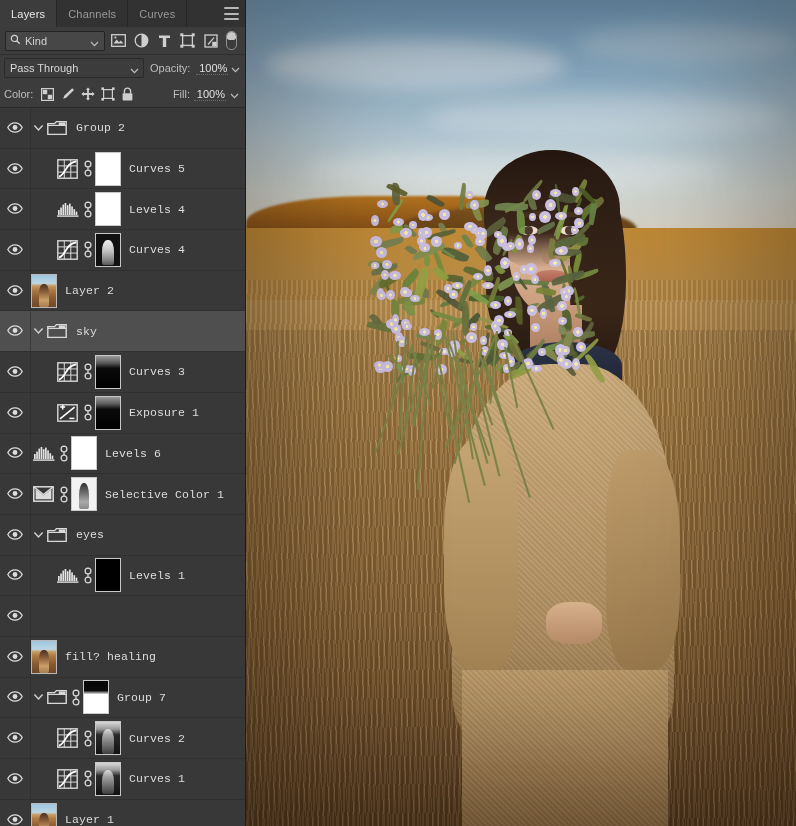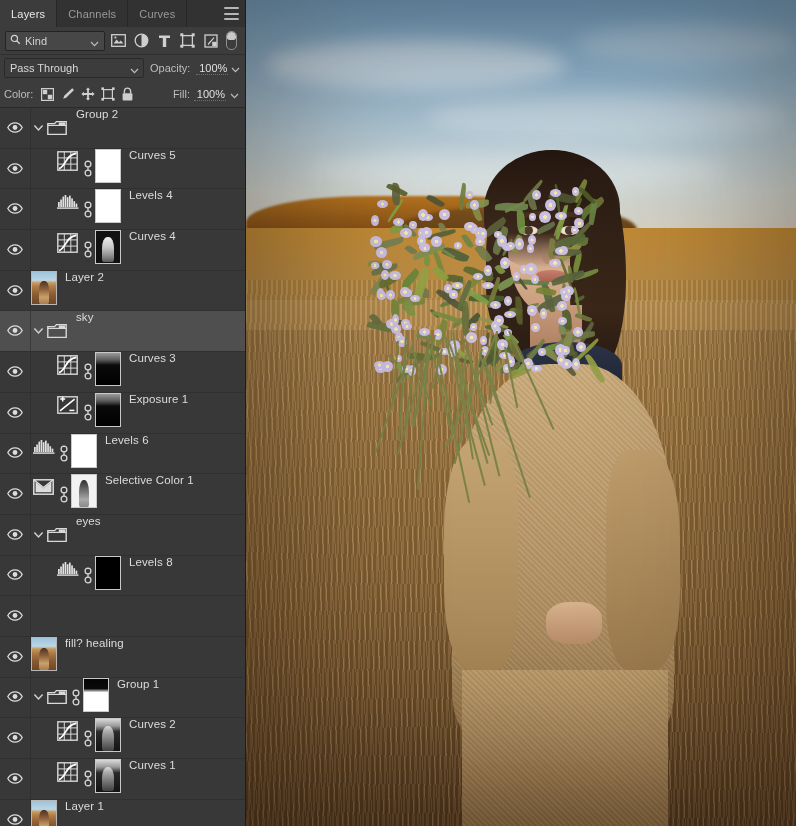--- a/index.html
+++ b/index.html
@@ -94,21 +94,21 @@
   .row{
     height:39.7px;display:flex;align-items:center;
     border-bottom:1px solid #303030;background:#383838;position:relative;
   }
   .row.selected{background:#4f4f4f;}
   .eyecell{
     width:30px;height:100%;display:flex;align-items:center;justify-content:center;
     border-right:1px solid #303030;flex:0 0 30px;
   }
   .row.selected .eyecell{border-right:1px solid #3a3a3a;}
-  .content{display:flex;height:100%;flex:1;min-width:0;}
+  .content{display:flex;align-items:center;height:100%;flex:1;min-width:0;font-family:Liberation Mono, monospace;}
 
   .chev{width:15px;display:flex;align-items:center;justify-content:center;flex:0 0 15px;}
   .folder{width:22px;display:flex;align-items:center;justify-content:center;flex:0 0 22px;}
 
   .adjicon{
     width:25px;height:25px;display:flex;align-items:center;justify-content:center;
     flex:0 0 25px;
   }
   .thumb{
     width:26px;height:34px;flex:0 0 26px;position:relative;
@@ -746,21 +746,21 @@
             <div class="link">
               <svg width="10" height="17" viewBox="0 0 10 17">
                 <path d="M5 1.1 a2.9 2.9 0 0 1 0 5.8 a2.9 2.9 0 0 1 0 -5.8 Z" fill="none" stroke="#d7d7d7" stroke-width="1.3"></path>
                 <path d="M5 10.1 a2.9 2.9 0 0 1 0 5.8 a2.9 2.9 0 0 1 0 -5.8 Z" fill="none" stroke="#d7d7d7" stroke-width="1.3"></path>
                 <path d="M5 6.9 V10.1" stroke="#d7d7d7" stroke-width="1.3"></path>
               </svg>
             </div>
             <div class="mask">
               <div style="position:absolute;inset:0;background:#000"></div>
             </div>
-            <div class="name">Levels 8</div>
+            <div class="name">Levels 1</div>
           </div>
         </div>
         <div class="row">
           <div class="eyecell">
             <span><svg width="16" height="11" viewBox="0 0 16 11">
                 <path d="M8 .8 C3.4 .8 .8 5.5 .8 5.5 S3.4 10.2 8 10.2 S15.2 5.5 15.2 5.5 S12.6 .8 8 .8 Z" fill="none" stroke="#dcdcdc" stroke-width="1.3"></path>
                 <circle cx="8" cy="5.5" r="2.4" fill="#dcdcdc"></circle>
               </svg></span>
           </div>
         </div>
@@ -801,21 +801,21 @@
             <div class="link">
               <svg width="10" height="17" viewBox="0 0 10 17">
                 <path d="M5 1.1 a2.9 2.9 0 0 1 0 5.8 a2.9 2.9 0 0 1 0 -5.8 Z" fill="none" stroke="#d7d7d7" stroke-width="1.3"></path>
                 <path d="M5 10.1 a2.9 2.9 0 0 1 0 5.8 a2.9 2.9 0 0 1 0 -5.8 Z" fill="none" stroke="#d7d7d7" stroke-width="1.3"></path>
                 <path d="M5 6.9 V10.1" stroke="#d7d7d7" stroke-width="1.3"></path>
               </svg>
             </div>
             <div class="mask">
               <div class="mk-grad-g1"></div>
             </div>
-            <div class="name">Group 1</div>
+            <div class="name">Group 7</div>
           </div>
         </div>
         <div class="row">
           <div class="eyecell">
             <span><svg width="16" height="11" viewBox="0 0 16 11">
                 <path d="M8 .8 C3.4 .8 .8 5.5 .8 5.5 S3.4 10.2 8 10.2 S15.2 5.5 15.2 5.5 S12.6 .8 8 .8 Z" fill="none" stroke="#dcdcdc" stroke-width="1.3"></path>
                 <circle cx="8" cy="5.5" r="2.4" fill="#dcdcdc"></circle>
               </svg></span>
           </div>
           <div class="content">

